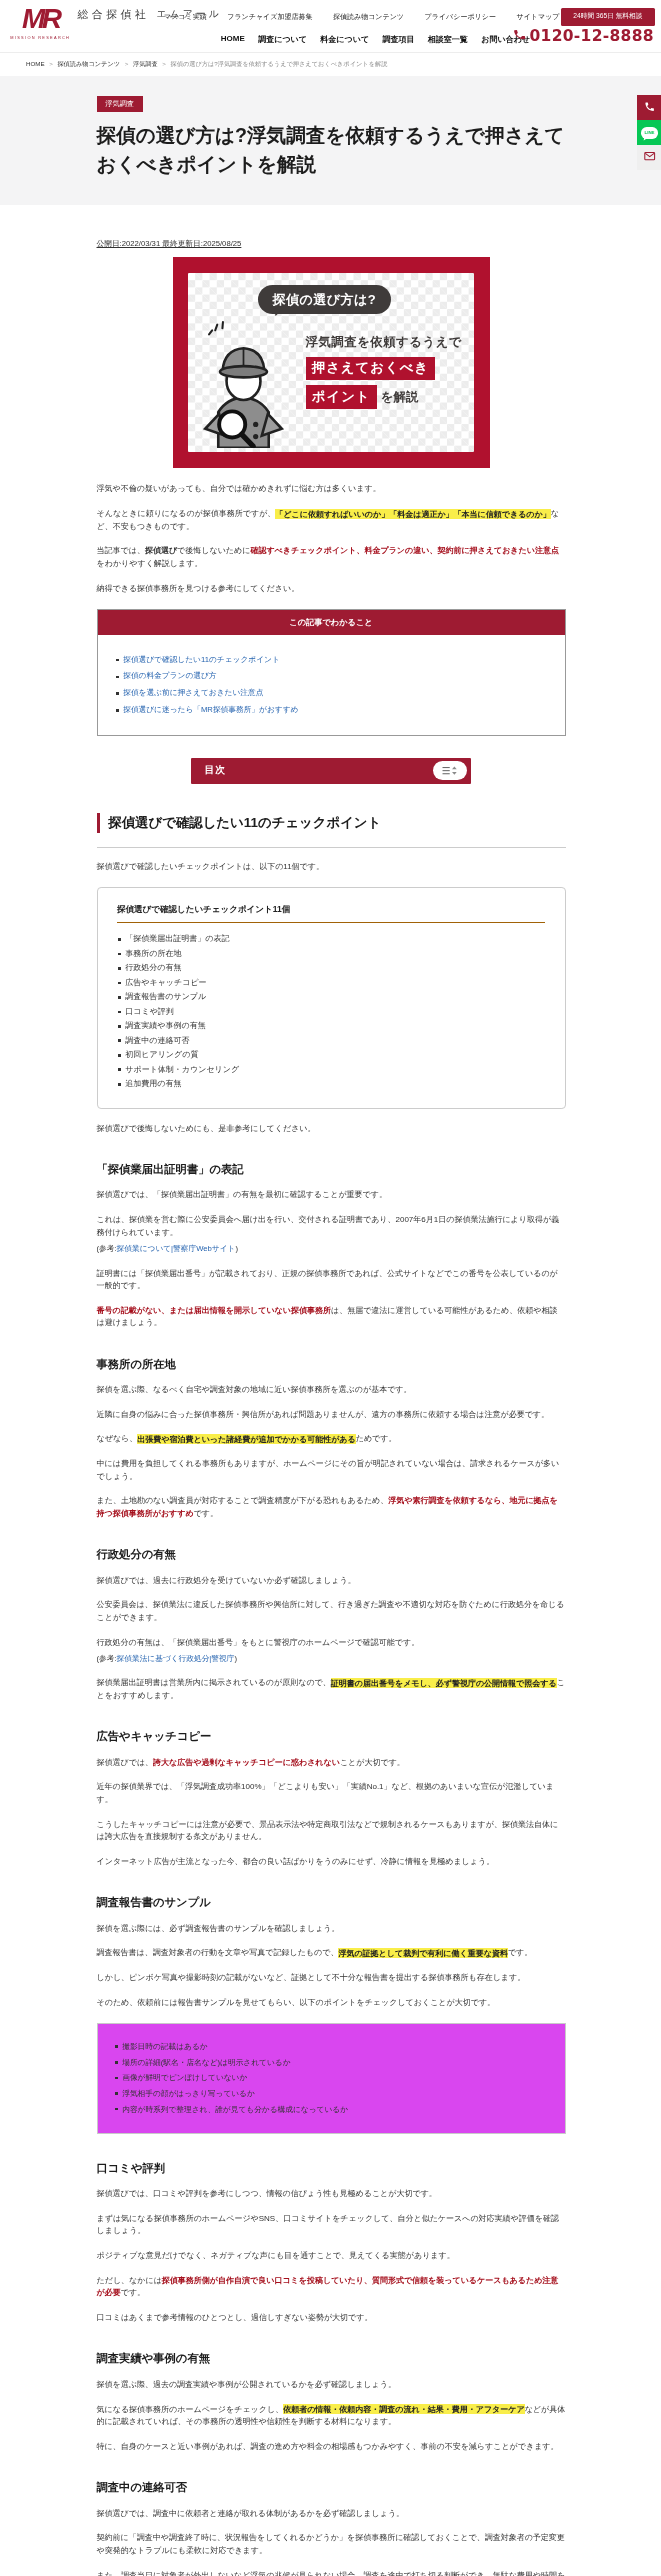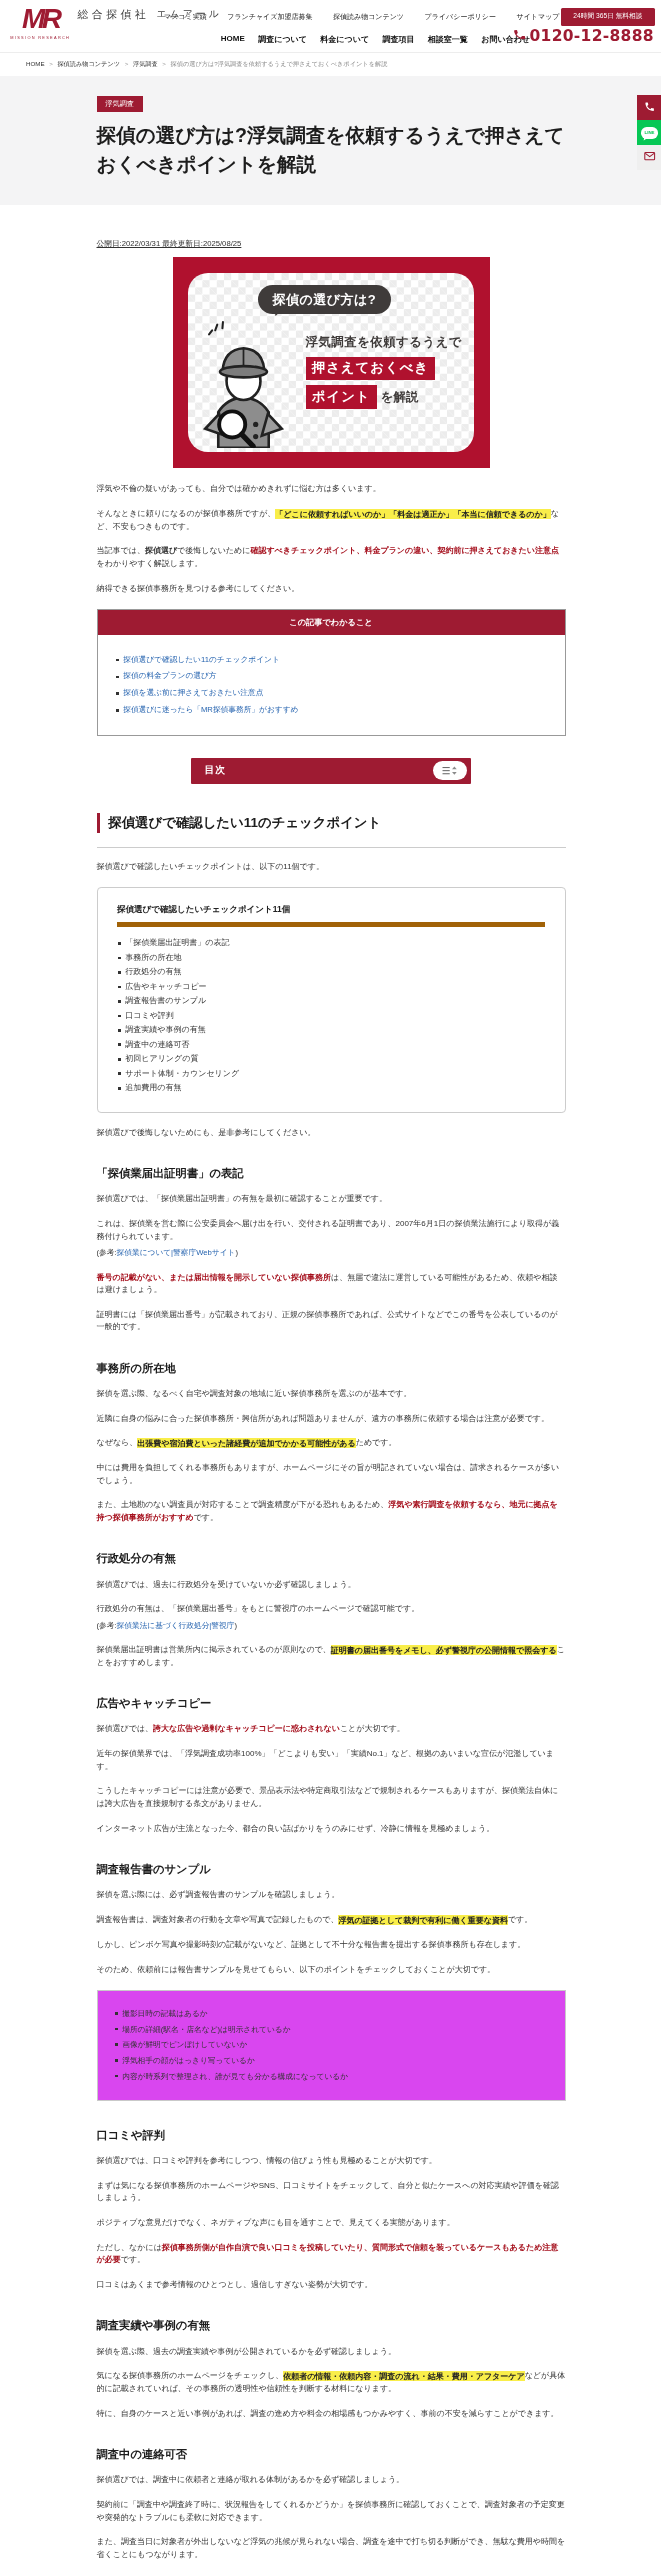--- a/index.html
+++ b/index.html
@@ -51,21 +51,21 @@
   .fbtn-line{background:var(--line-green);}
   .fbtn-mail{background:#efefef;}
   .line-bubble{position:relative;width:16.5px;height:12px;background:#fff;border-radius:5.7px;display:flex;align-items:center;justify-content:center;}
   .line-bubble::after{content:"";position:absolute;left:2.6px;bottom:-2.1px;border:2.6px solid transparent;border-top-color:#fff;border-left-color:#fff;transform:rotate(12deg);}
   .line-text{font-size:4.4px;font-weight:bold;color:var(--line-green);letter-spacing:0;}
   
   .article{width:469px;margin:0 auto;padding-bottom:20.6px;}
   .date-line{margin-top:34px;font-size:7.7px;color:#333;text-decoration:underline;}
   
   .hero{width:317px;height:211px;background:var(--hero-red);margin:8.2px auto 15.5px;display:flex;align-items:center;justify-content:center;}
-  .hero-panel{width:286px;height:179px;border-radius:20px;position:relative;background-color:#fff;
+  .hero-panel{width:286px;height:179px;border-radius:1px;position:relative;background-color:#fff;
     background-image:linear-gradient(45deg,#ececec 25%,transparent 25%,transparent 75%,#ececec 75%),
                      linear-gradient(45deg,#ececec 25%,transparent 25%,transparent 75%,#ececec 75%);
     background-size:14.4px 14.4px;background-position:0 0,7.2px 7.2px;overflow:hidden;}
   .hero-bubble{position:absolute;top:12.4px;left:70px;background:#3f3b3a;color:#fff;font-size:13px;font-weight:bold;
     padding:5.2px 14.4px;border-radius:16.5px;letter-spacing:0.5px;}
   .hero-bubble::after{content:"";position:absolute;left:14.4px;bottom:-6.7px;border:4.6px solid transparent;border-top:7.2px solid #3f3b3a;transform:rotate(18deg);}
   .hero-lines{position:absolute;right:12px;top:61px;text-align:left;}
   .hero-line1{font-size:12.4px;font-weight:bold;color:#3f3b3a;letter-spacing:0.5px;}
   .hero-redbox{display:inline-block;background:var(--hero-red);color:#fff;font-size:13.4px;font-weight:bold;padding:2.6px 6.2px;margin-top:5.7px;letter-spacing:1px;}
   .hero-line3-rest{font-size:12.4px;font-weight:bold;color:#3f3b3a;margin-left:4.1px;}
@@ -89,21 +89,21 @@
   .toc-bar{width:280px;height:26px;margin:21.6px auto 0;background:var(--brand);border-radius:1px;
     display:flex;align-items:center;justify-content:space-between;padding:0 4.1px 0 13.4px;}
   .toc-label{color:#fff;font-size:9.8px;font-weight:bold;letter-spacing:1px;}
   .toc-toggle{width:34px;height:19.6px;background:#fff;border-radius:9.8px;border:none;display:flex;align-items:center;justify-content:center;cursor:pointer;}
   
   .h2-wrap{border-bottom:0.5px solid #ccc;padding-bottom:14.4px;margin-top:29px;}
   .h2{font-size:13.4px;color:#1d1d1d;border-left:3.1px solid var(--brand);padding:1.5px 0 1.5px 8.8px;font-weight:bold;line-height:1.3;}
   .h3{font-size:11.3px;color:#1d1d1d;font-weight:bold;margin:27px 0 10.3px;}
   
   .check-box{border:0.5px solid #ccc;border-radius:4.1px;padding:16.5px 19.6px 15.5px;margin:13.4px 0;background:#fff;}
-  .check-title{font-size:8.5px;font-weight:bold;color:#222;padding-bottom:6.2px;border-bottom:5px solid #a16207;margin-bottom:10.3px;}
+  .check-title{font-size:8.5px;font-weight:bold;color:#222;padding-bottom:6.2px;border-bottom:1px solid #a16207;margin-bottom:10.3px;}
   .check-box .li{position:relative;padding-left:8.2px;margin:2.1px 0;font-size:8px;line-height:1.55;}
   .check-box .li::before{content:"";position:absolute;left:1px;top:4.6px;width:2.6px;height:2.6px;background:#333;}
   
   .gray-box{background:#d946ef;border:0.5px solid #c9c9c9;padding:13.4px 16.5px;margin:13.4px 0;}
   .gray-box .li{position:relative;padding-left:8.2px;margin:4.1px 0;font-size:7.7px;line-height:1.5;color:#333;}
   .gray-box .li::before{content:"";position:absolute;left:1px;top:4.1px;width:2.6px;height:2.6px;background:#333;}
 </style>
 </head>
 <body>
 
@@ -258,30 +258,31 @@
         <div class="li">調査中の連絡可否</div>
         <div class="li">初回ヒアリングの質</div>
         <div class="li">サポート体制・カウンセリング</div>
         <div class="li">追加費用の有無</div>
       </div>
       <p class="para">探偵選びで後悔しないためにも、是非参考にしてください。</p>
       <h3 class="h3">「探偵業届出証明書」の表記</h3>
       <p class="para">探偵選びでは、「探偵業届出証明書」の有無を最初に確認することが重要です。</p>
       <p class="para">これは、探偵業を営む際に公安委員会へ届け出を行い、交付される証明書であり、2007年6月1日の探偵業法施行により取得が義務付けられています。</p>
       <p class="para ref">(参考:<span class="seg-link">探偵業について|警察庁Webサイト</span>)</p>
+      <p class="para">証明書には「探偵業届出番号」が記載されており、正規の探偵事務所であれば、公式サイトなどでこの番号を公表しているのが一般的です。</p>
       <p class="para"><span class="seg-red">番号の記載がない、または届出情報を開示していない探偵事務所</span>は、無届で違法に運営している可能性があるため、依頼や相談は避けましょう。</p>
-      <p class="para">証明書には「探偵業届出番号」が記載されており、正規の探偵事務所であれば、公式サイトなどでこの番号を公表しているのが一般的です。</p>
       <h3 class="h3">事務所の所在地</h3>
       <p class="para">探偵を選ぶ際、なるべく自宅や調査対象の地域に近い探偵事務所を選ぶのが基本です。</p>
       <p class="para">近隣に自身の悩みに合った探偵事務所・興信所があれば問題ありませんが、遠方の事務所に依頼する場合は注意が必要です。</p>
       <p class="para">なぜなら、<span class="seg-hl">出張費や宿泊費といった諸経費が追加でかかる可能性がある</span>ためです。</p>
       <p class="para">中には費用を負担してくれる事務所もありますが、ホームページにその旨が明記されていない場合は、請求されるケースが多いでしょう。</p>
       <p class="para">また、土地勘のない調査員が対応することで調査精度が下がる恐れもあるため、<span class="seg-red">浮気や素行調査を依頼するなら、地元に拠点を持つ探偵事務所がおすすめ</span>です。</p>
       <h3 class="h3">行政処分の有無</h3>
       <p class="para">探偵選びでは、過去に行政処分を受けていないか必ず確認しましょう。</p>
+      <p class="para">公安委員会は、探偵業法に違反した探偵事務所や興信所に対して、行き過ぎた調査や不適切な対応を防ぐために行政処分を命じることができます。</p>
       <p class="para">行政処分の有無は、「探偵業届出番号」をもとに警視庁のホームページで確認可能です。</p>
       <p class="para ref">(参考:<span class="seg-link">探偵業法に基づく行政処分|警視庁</span>)</p>
       <p class="para">探偵業届出証明書は営業所内に掲示されているのが原則なので、<span class="seg-hl">証明書の届出番号をメモし、必ず警視庁の公開情報で照会する</span>ことをおすすめします。</p>
       <h3 class="h3">広告やキャッチコピー</h3>
       <p class="para">探偵選びでは、<span class="seg-red">誇大な広告や過剰なキャッチコピーに惑わされない</span>ことが大切です。</p>
       <p class="para">近年の探偵業界では、「浮気調査成功率100%」「どこよりも安い」「実績No.1」など、根拠のあいまいな宣伝が氾濫しています。</p>
       <p class="para">こうしたキャッチコピーには注意が必要で、景品表示法や特定商取引法などで規制されるケースもありますが、探偵業法自体には誇大広告を直接規制する条文がありません。</p>
       <p class="para">インターネット広告が主流となった今、都合の良い話ばかりをうのみにせず、冷静に情報を見極めましょう。</p>
       <h3 class="h3">調査報告書のサンプル</h3>
       <p class="para">探偵を選ぶ際には、必ず調査報告書のサンプルを確認しましょう。</p>

